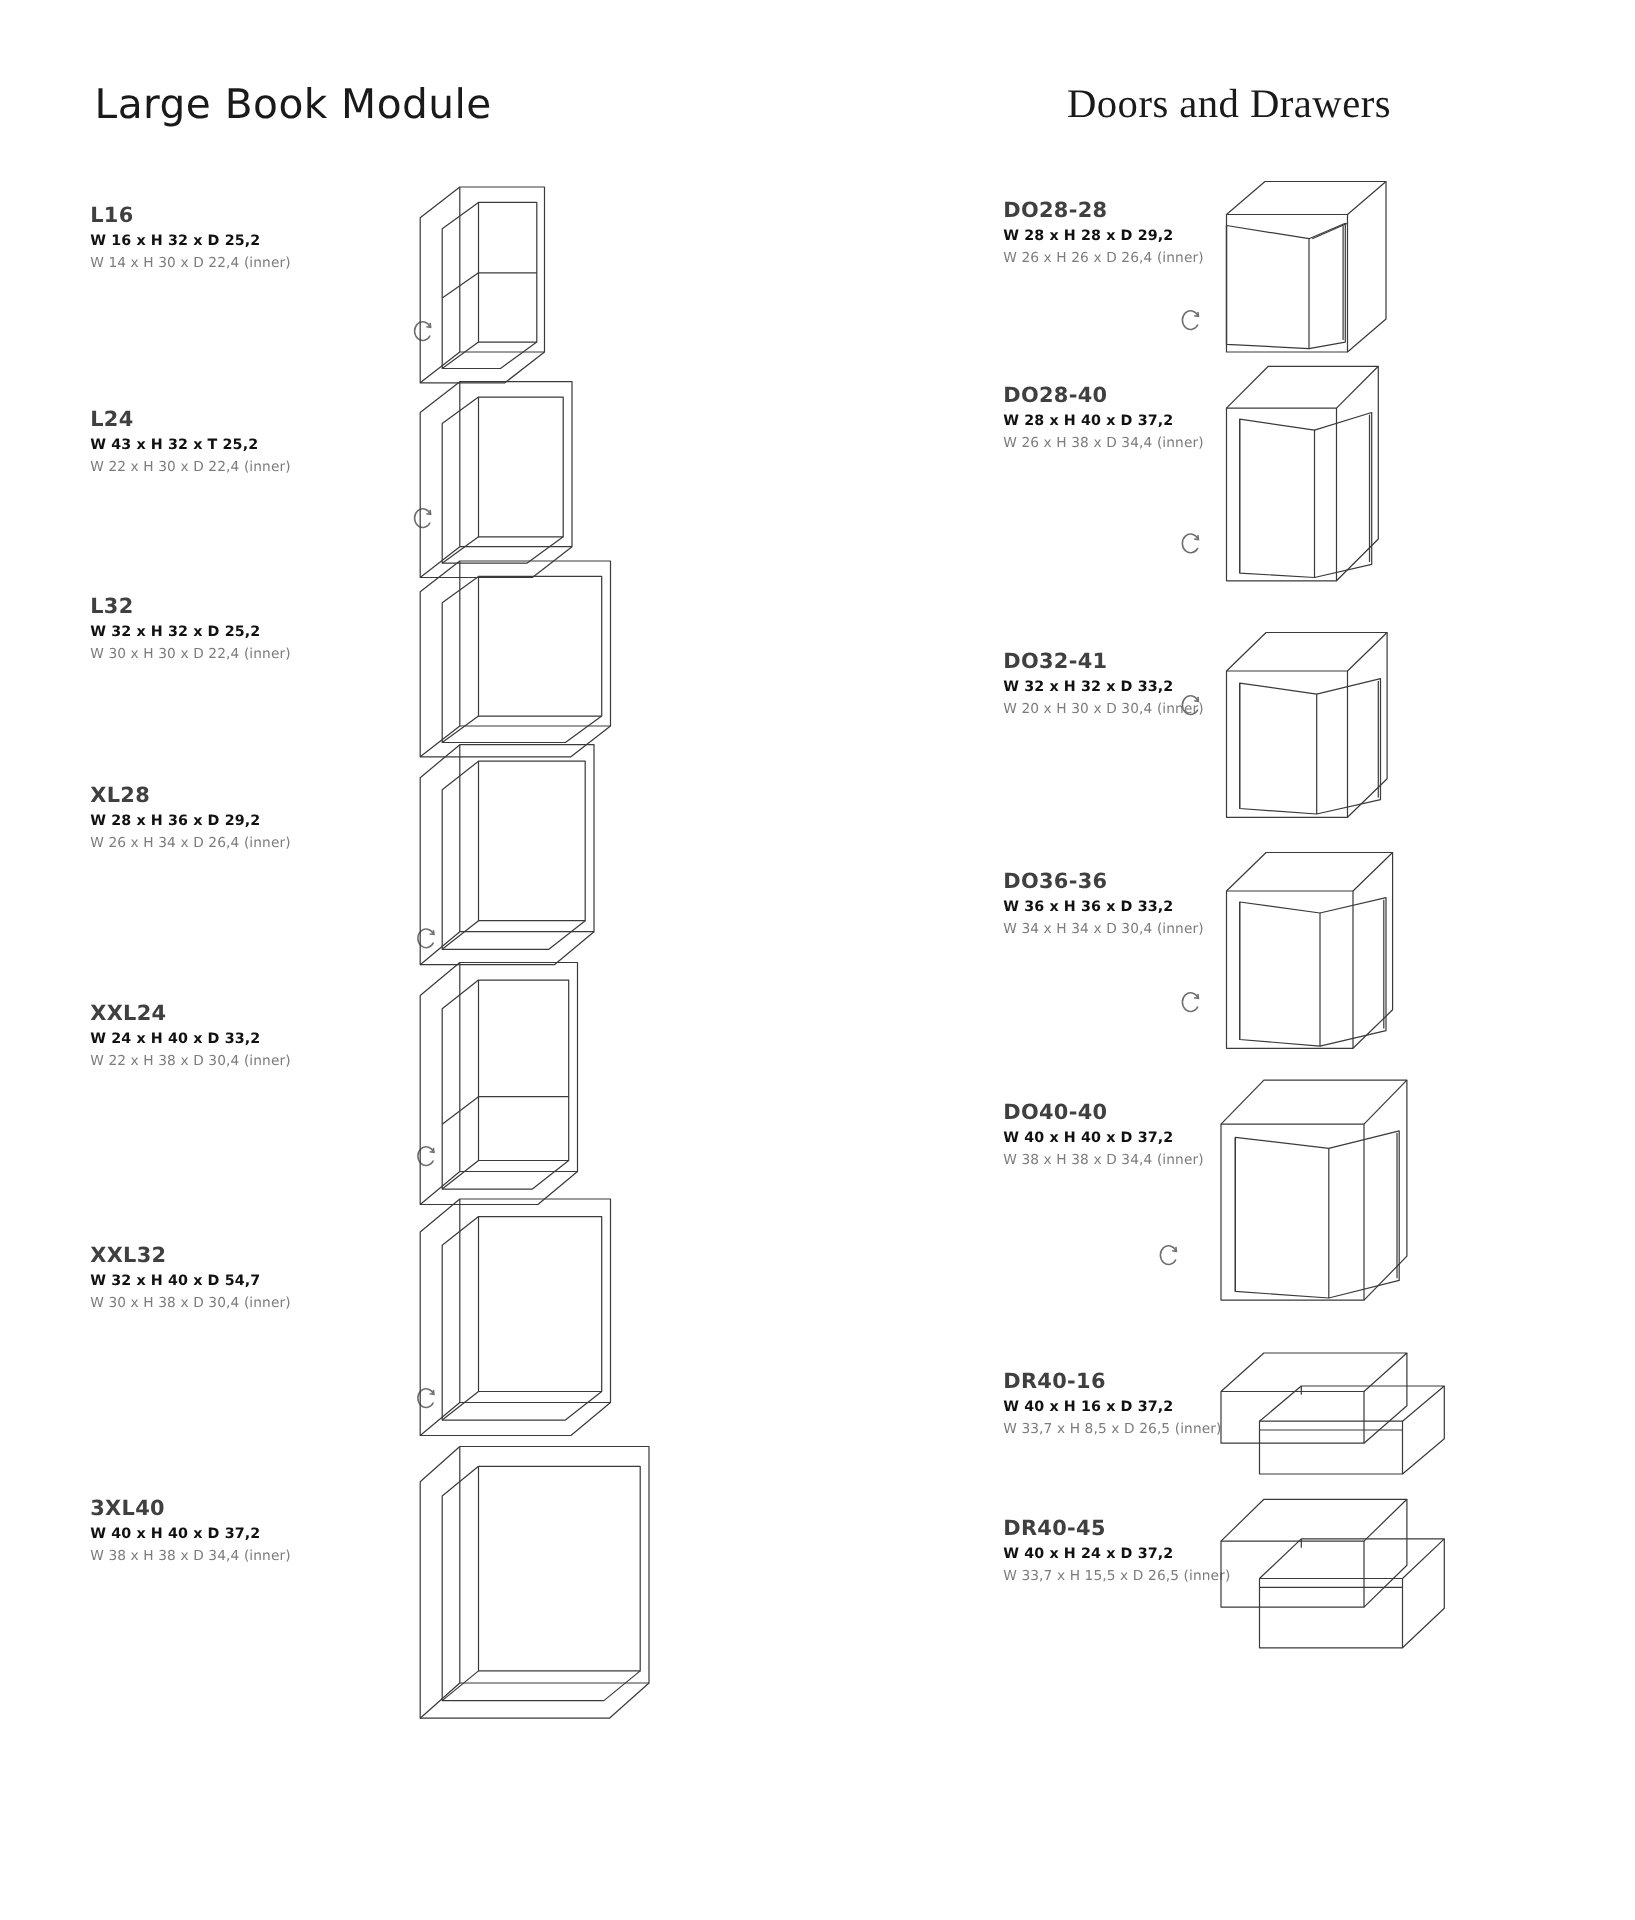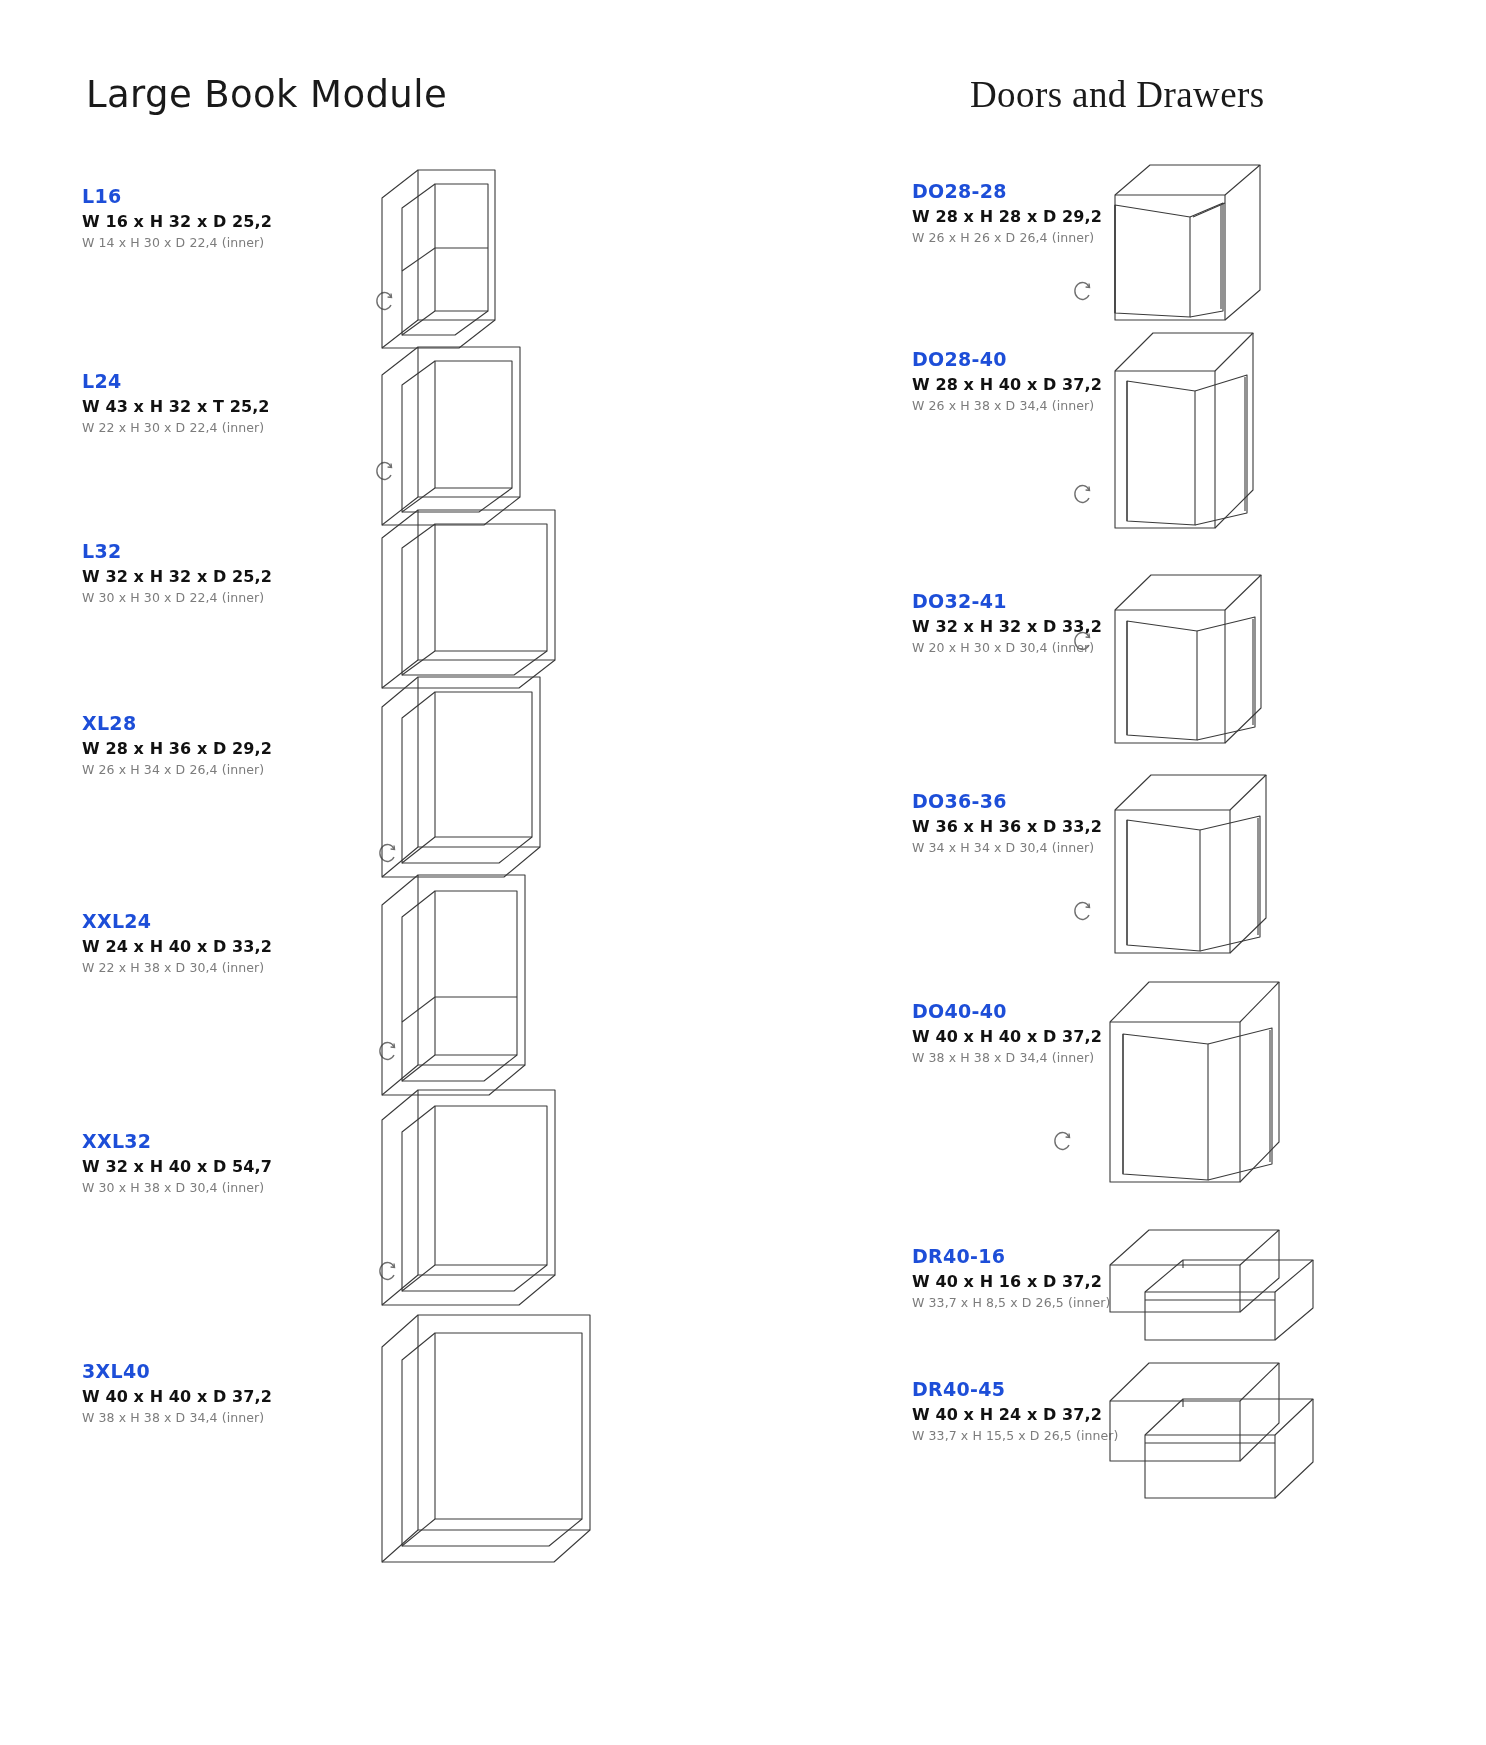--- a/index.html
+++ b/index.html
@@ -49,26 +49,26 @@
   .item-text {
     position: absolute;
     left: 22px;
     top: 0;
     width: 260px;
   }
   .item-code {
     font-size: 19px;
     font-weight: 700;
     letter-spacing: 0.3px;
-    color: #1d4ed8;
+    color: #404040;
     margin-bottom: 3px;
     white-space: nowrap;
   }
   .item-dim {
-    font-size: 16px;
+    font-size: 13px;
     font-weight: 700;
     color: #111;
     letter-spacing: 0.1px;
     line-height: 1.5;
     white-space: nowrap;
   }
   .item-dim-inner {
     font-size: 12.5px;
     font-weight: 400;
     color: #7c7c7c;

